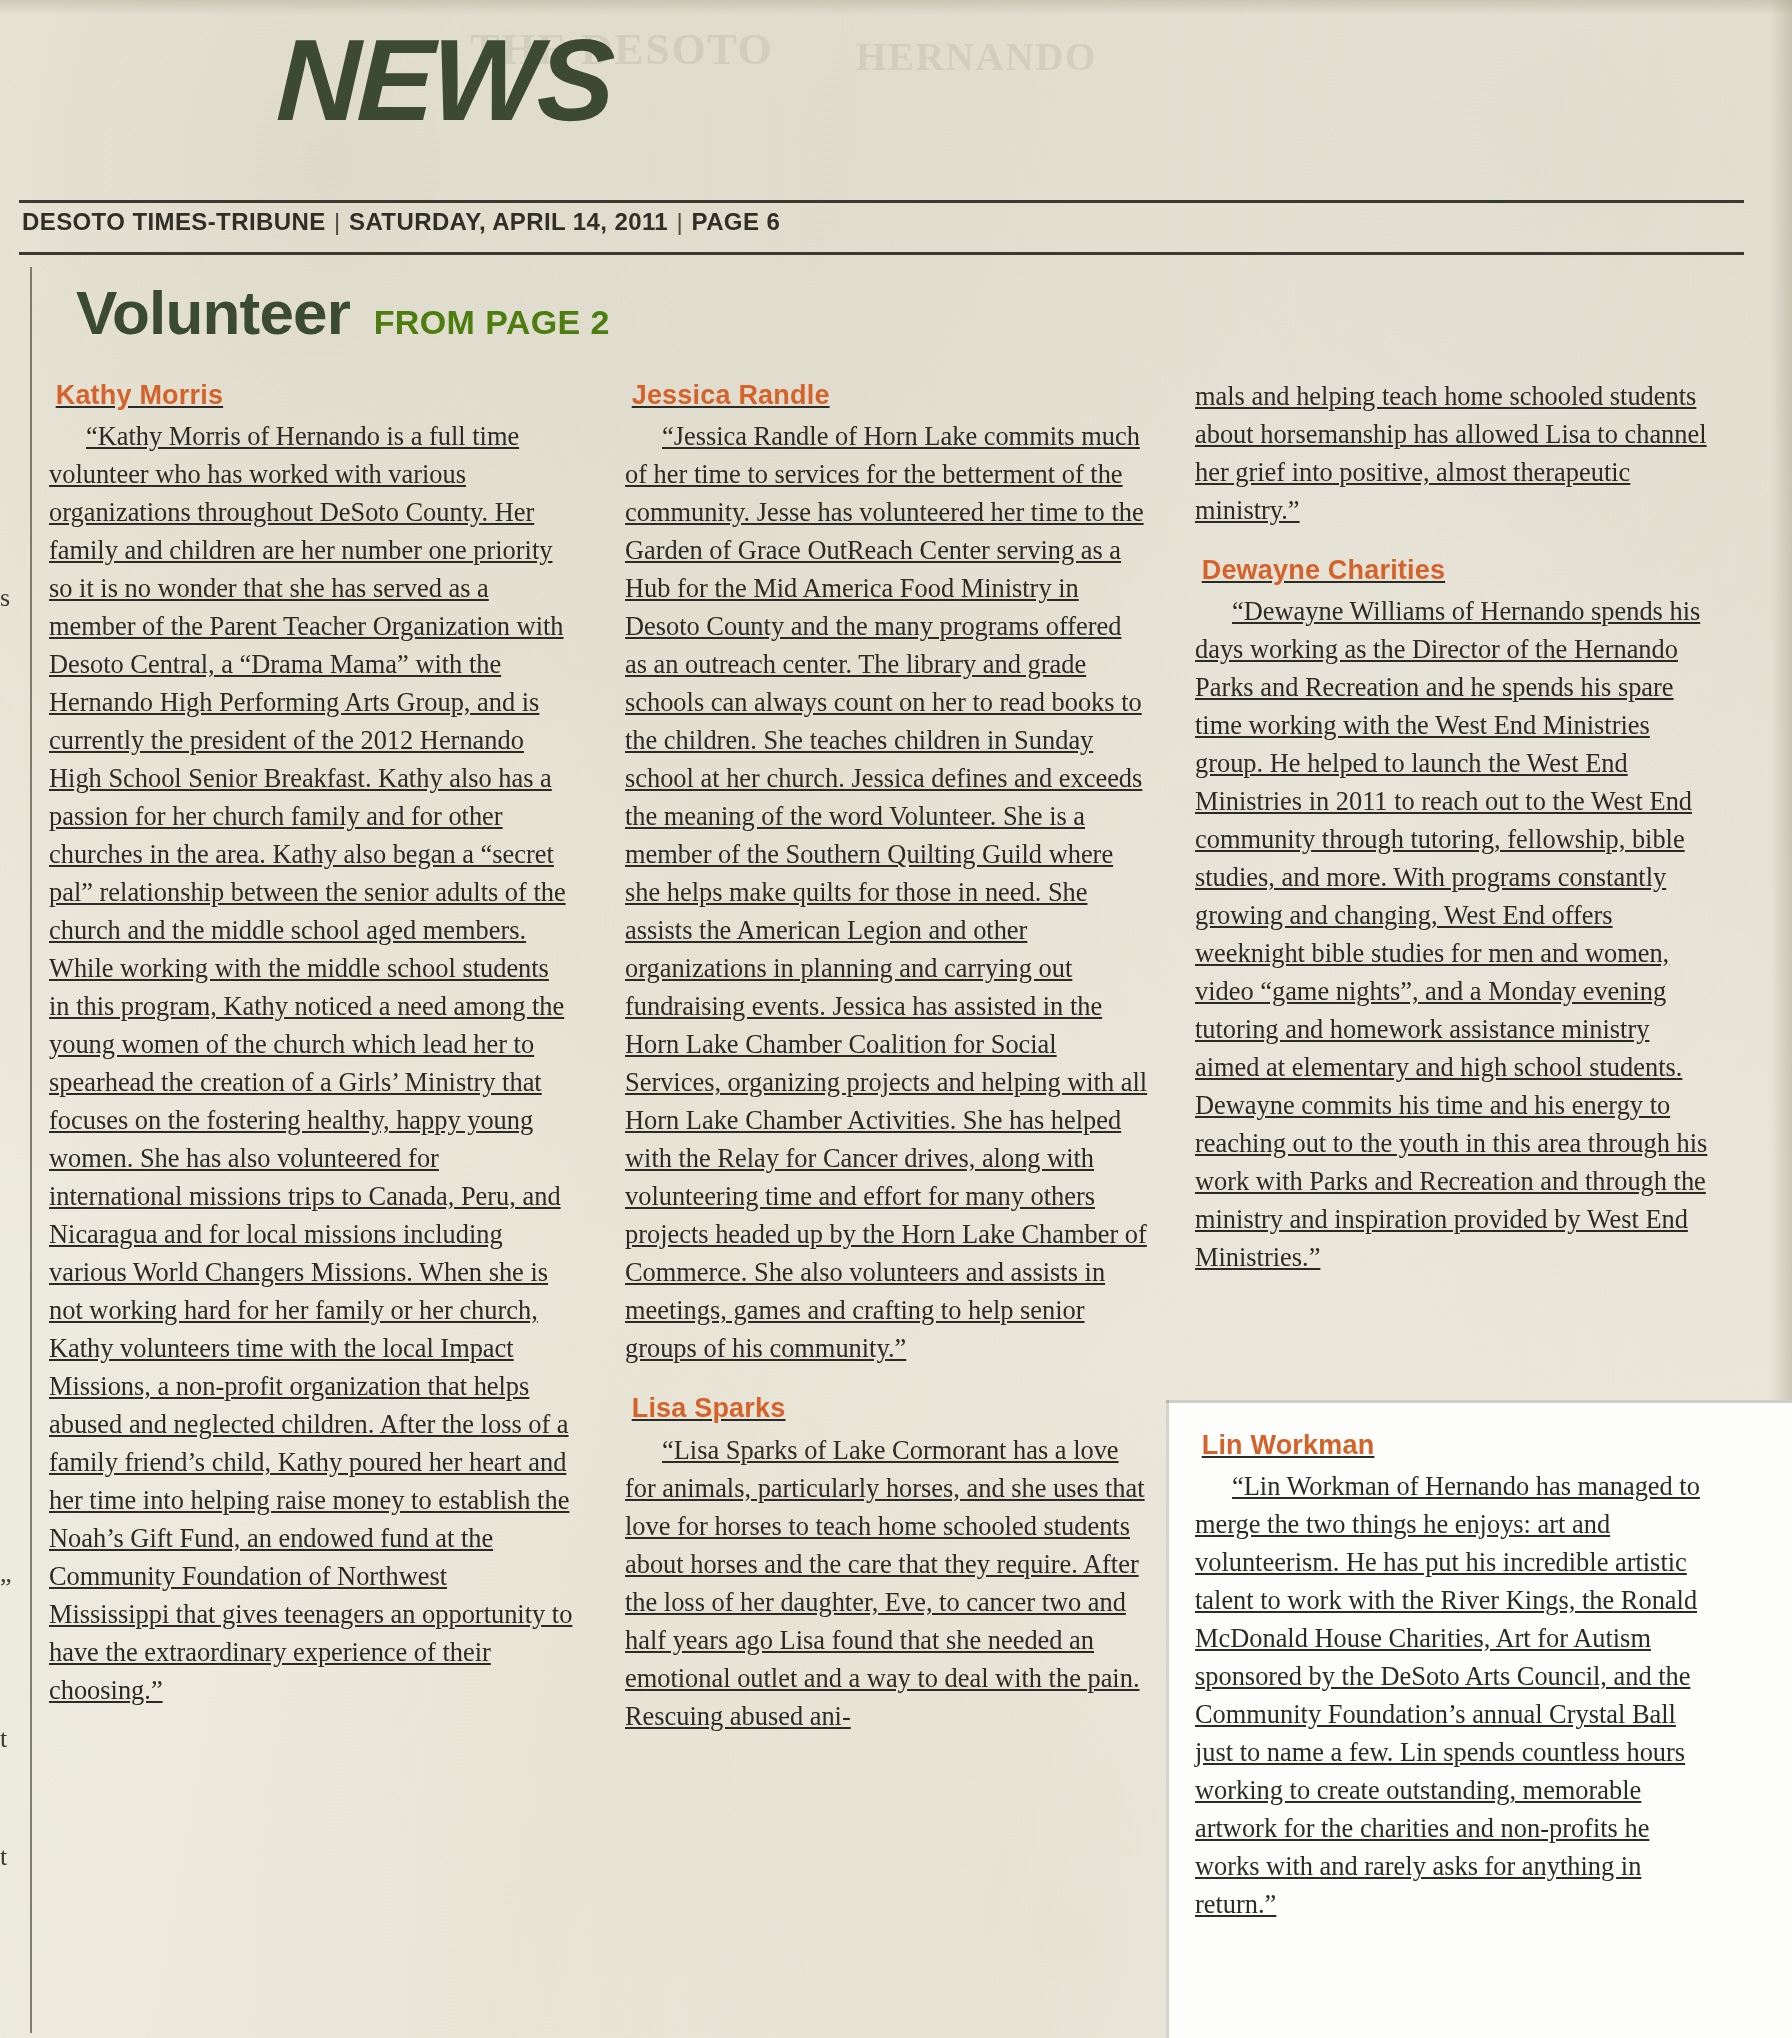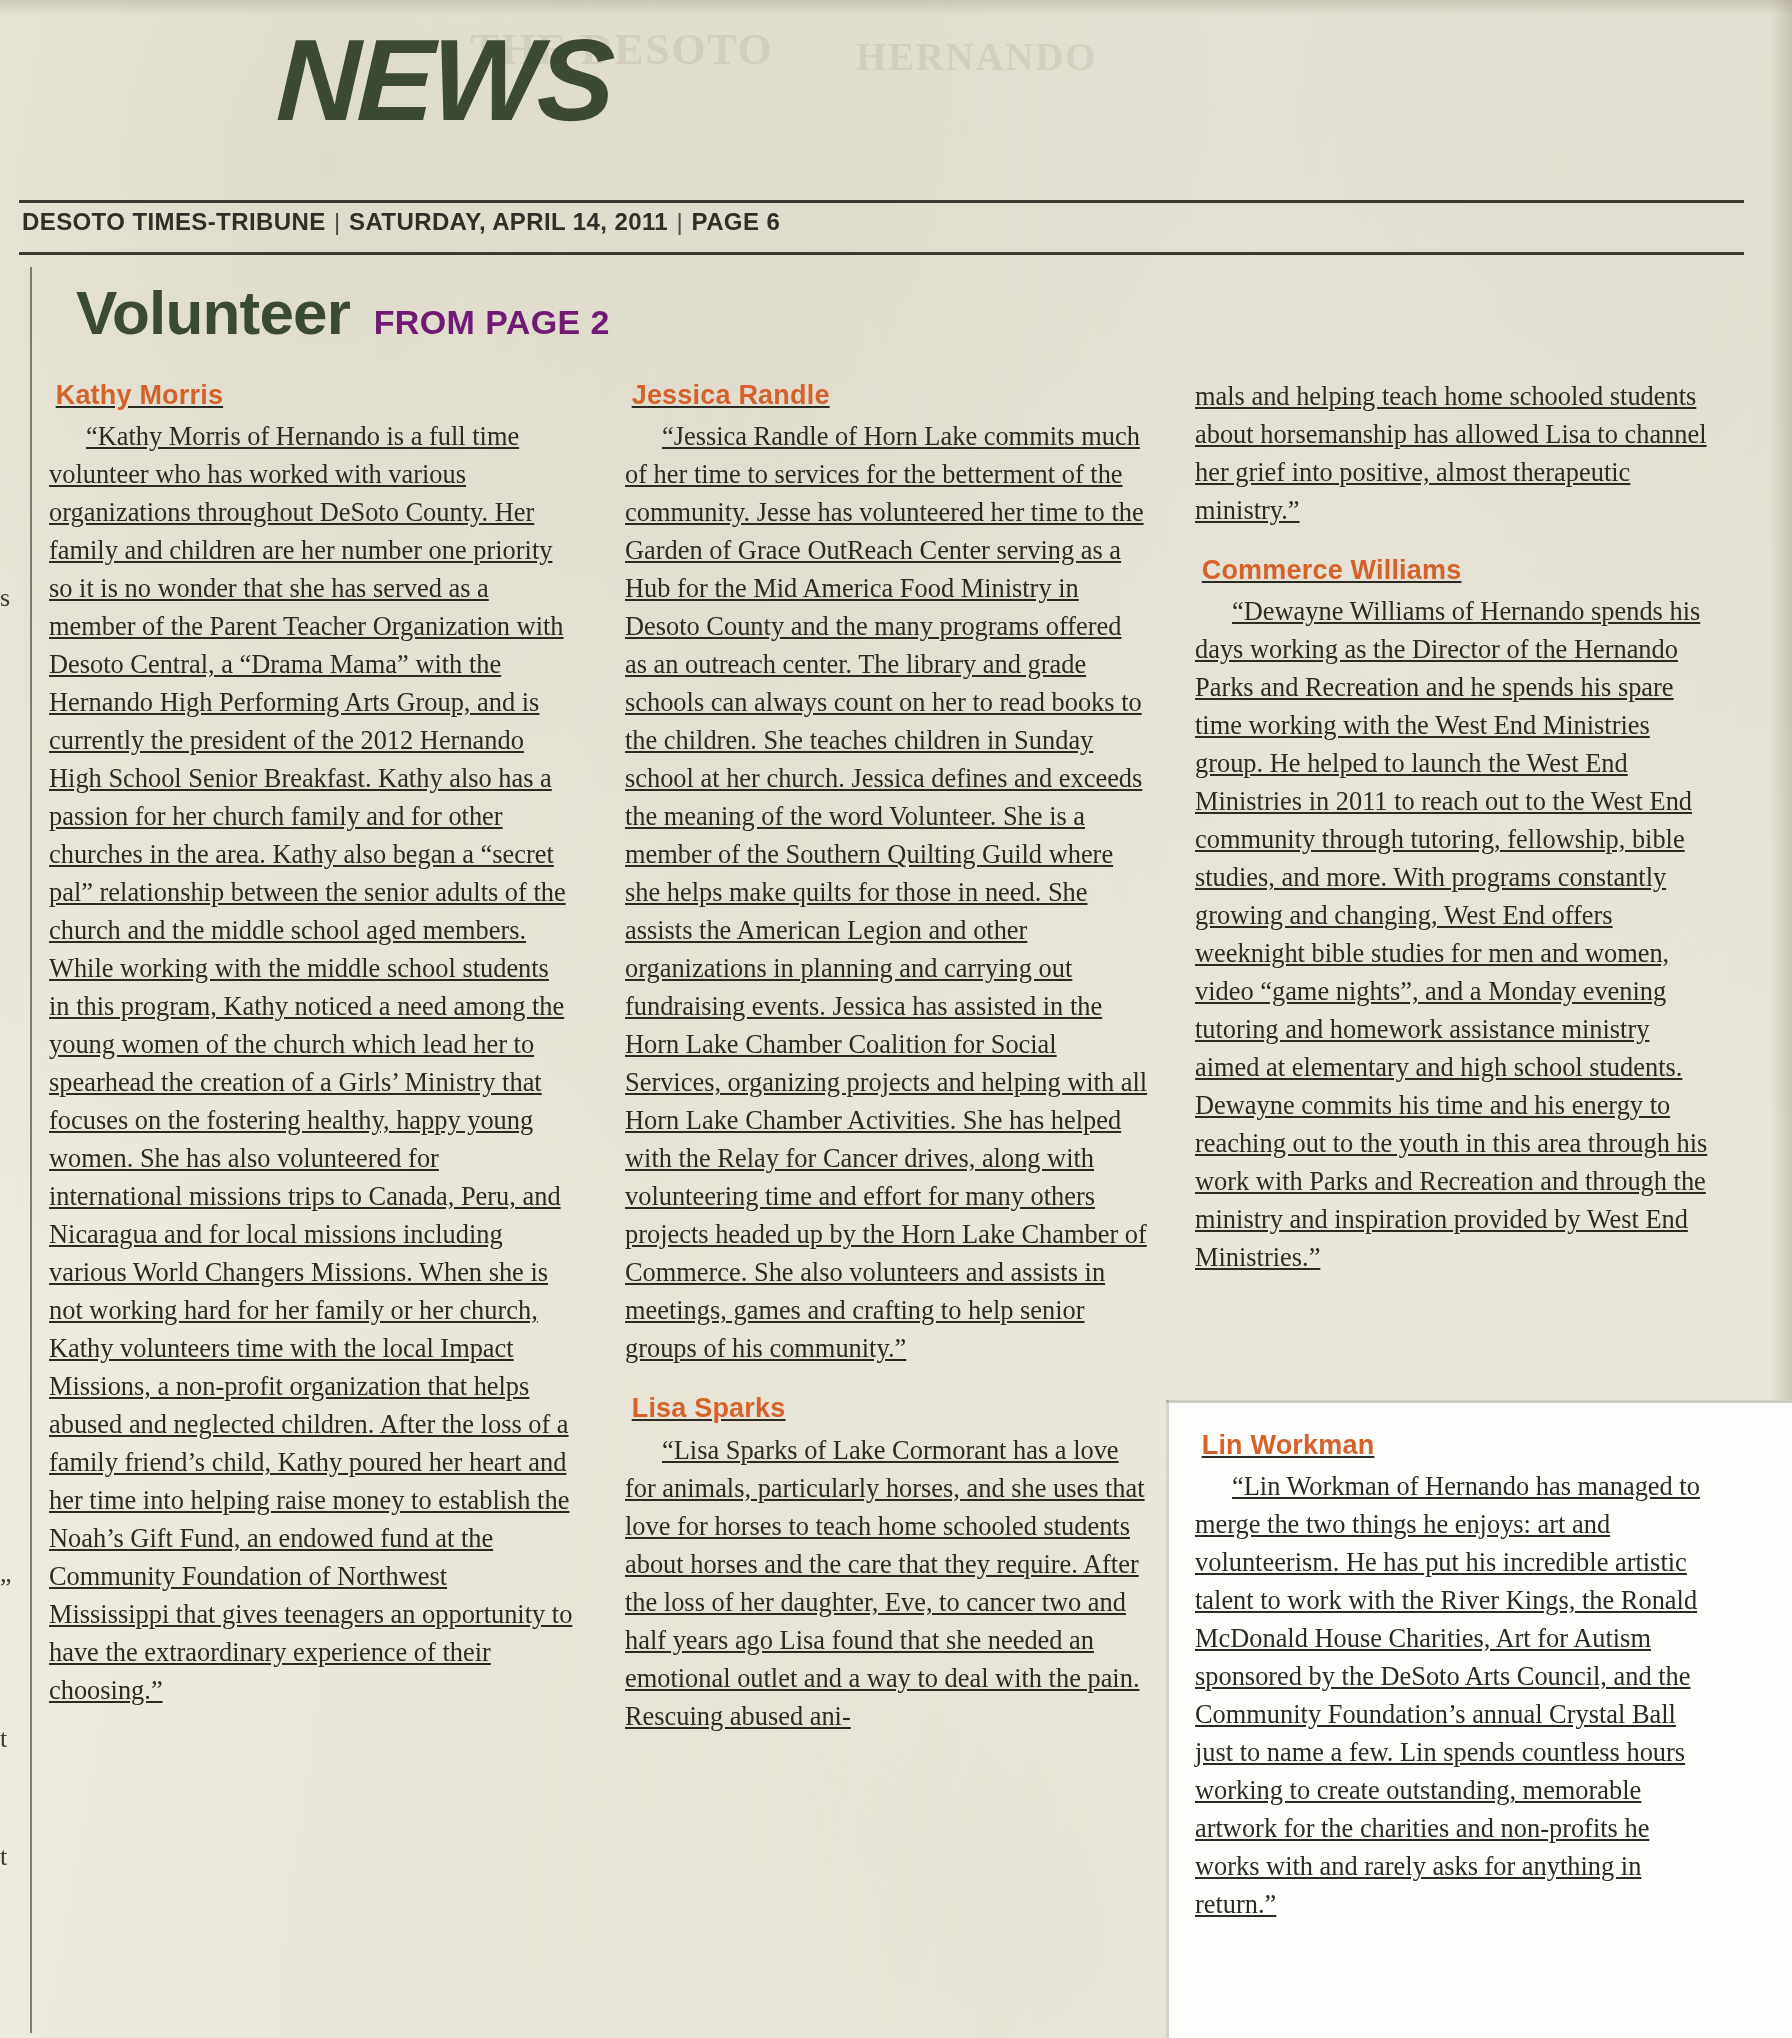--- a/index.html
+++ b/index.html
@@ -103,21 +103,21 @@
     font-size: 62px;
     color: #3b4a33;
     letter-spacing: -0.8px;
     display: inline-block;
     vertical-align: baseline;
   }
   .jump-from {
     font-family: "Liberation Sans", sans-serif;
     font-weight: bold;
     font-size: 34px;
-    color: #701a75;
+    color: #4d7c0f;
     display: inline-block;
     vertical-align: baseline;
     padding-left: 23.5px;
     letter-spacing: 0.4px;
   }
 
   
   .vrule {
     position: absolute;
     width: 1.7px;
@@ -254,21 +254,21 @@
       <div class="subhead">Lisa Sparks</div>
       <p class="para">“Lisa Sparks of Lake Cormorant has a love for animals, particularly horses, and she uses that love for horses to teach home schooled students about horses and the care that they require. After the loss of her daughter, Eve, to cancer two and half years ago Lisa found that she needed an emotional outlet and a way to deal with the pain. Rescuing abused ani-</p>
     </div>
   </div>
 
   <div class="col col3">
     <div class="block">
       <p class="para" style="text-indent:0;">mals and helping teach home schooled students about horsemanship has allowed Lisa to channel her grief into positive, almost therapeutic ministry.”</p>
     </div>
     <div class="block">
-      <div class="subhead">Commerce Williams</div>
+      <div class="subhead">Dewayne Charities</div>
       <p class="para">“Dewayne Williams of Hernando spends his days working as the Director of the Hernando Parks and Recreation and he spends his spare time working with the West End Ministries group. He helped to launch the West End Ministries in 2011 to reach out to the West End community through tutoring, fellowship, bible studies, and more. With programs constantly growing and changing, West End offers weeknight bible studies for men and women, video “game nights”, and a Monday evening tutoring and homework assistance ministry aimed at elementary and high school students. Dewayne commits his time and his energy to reaching out to the youth in this area through his work with Parks and Recreation and through the ministry and inspiration provided by West End Ministries.”</p>
     </div>
   </div>
 
   <div class="white-patch"></div>
   <div class="patch-shadow"></div>
   <div class="patch-shadow-v"></div>
 
   <div class="col" style="left:1195px; top:1426px; width:524px;">
     <div class="subhead">Lin Workman</div>

